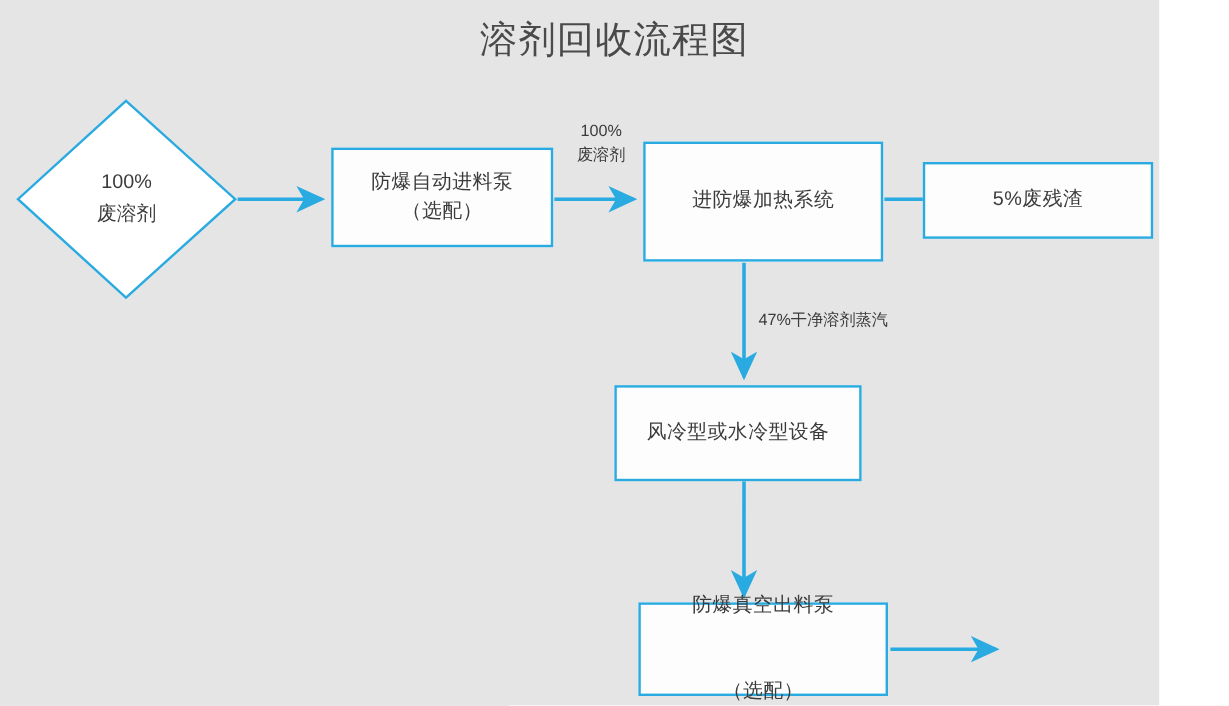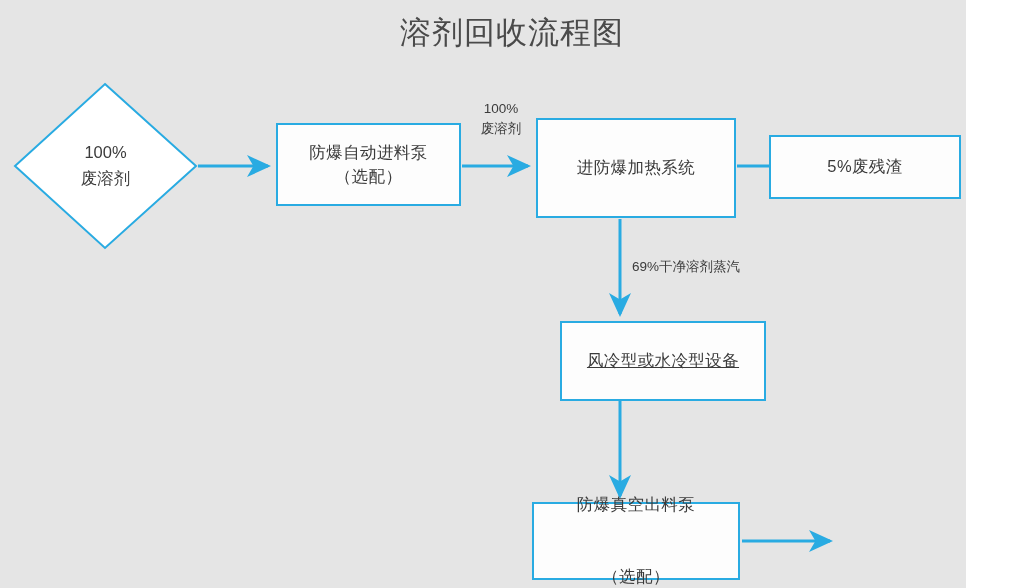--- a/index.html
+++ b/index.html
@@ -135,31 +135,31 @@
     </div>
 
     <div class="node box" style="left:536px; top:118px; width:200px; height:100px;">
       <span>进防爆加热系统</span>
     </div>
 
     <div class="node box" style="left:769px; top:135px; width:192px; height:64px;">
       <span>5%废残渣</span>
     </div>
 
-    <div class="node box" style="left:560px; top:321px; width:206px; height:80px;text-decoration:underline;">
+    <div class="node box" style="left:512px; top:321px; width:206px; height:80px;">
       <span>风冷型或水冷型设备</span>
     </div>
 
     <div class="node box" style="left:532px; top:502px; width:208px; height:78px;gap:48px;">
       <span>防爆真空出料泵</span>
       <span>（选配）</span>
     </div>
 
 
     <div class="edge-label" style="left:466px; top:99px; width:70px;">
       <div class="line-h">100%</div>
       <div class="line-h">废溶剂</div>
     </div>
 
-    <div class="edge-label" style="left:632px; top:258px; text-align:left;">69%干净溶剂蒸汽</div>
+    <div class="edge-label" style="left:632px; top:258px; text-align:left;">47%干净溶剂蒸汽</div>
 
   </div>
 </div>
 
 </body></html>

